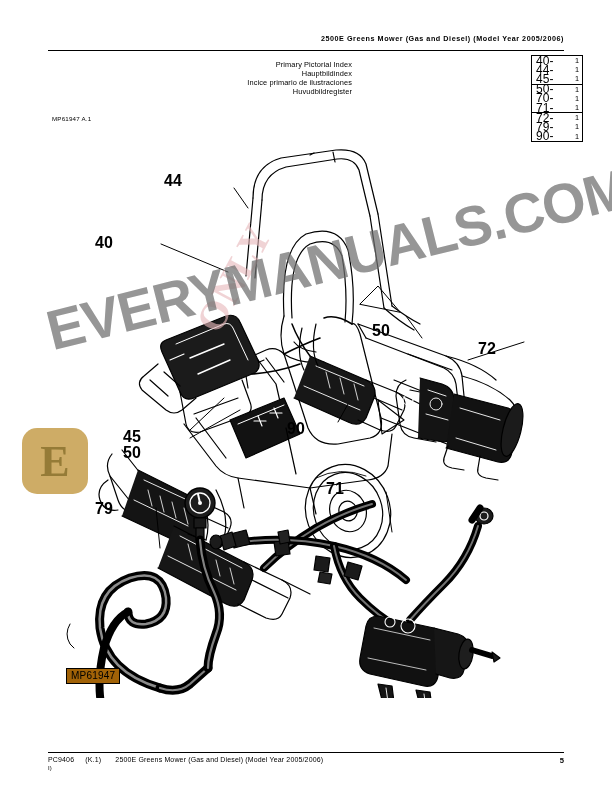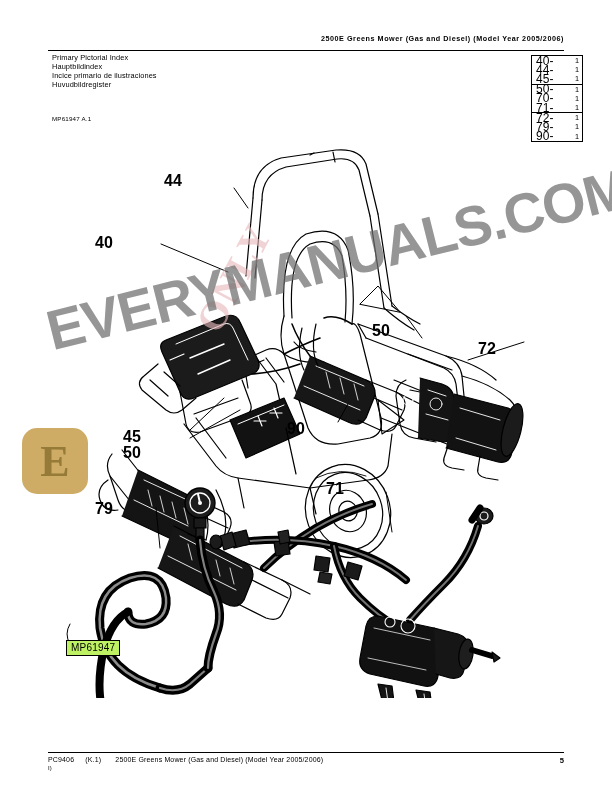--- a/index.html
+++ b/index.html
@@ -39,22 +39,23 @@
     top: 50px;
     width: 516px;
     height: 0;
     border-top: 1.1px solid #000;
   }
 
   
   .index-titles {
     position: absolute;
     left: 52px;
-    top: 53px;
+    top: 60px;
     width: 300px;
+    text-align: right;
   }
   .index-titles .line {
     font-size: 7.4px;
     line-height: 9.1px;
     letter-spacing: 0.1px;
     white-space: nowrap;
   }
   .index-code {
     position: absolute;
     left: 52px;
@@ -120,26 +121,26 @@
     font-family: "Liberation Sans", sans-serif;
     color: #000;
     letter-spacing: 0.2px;
     white-space: nowrap;
   }
 
   
   .fig-box {
     position: absolute;
     left: 66px;
-    top: 640px;
+    top: 668px;
     border: 1px solid #000;
     padding: 1px 4px 2px 4px;
     font-size: 10px;
     letter-spacing: 0.2px;
-    background: #bef264;
+    background: #a16207;
   }
 
   
   .watermark {
     position: absolute;
     left: 0;
     top: 0;
     width: 612px;
     height: 792px;
     pointer-events: none;

